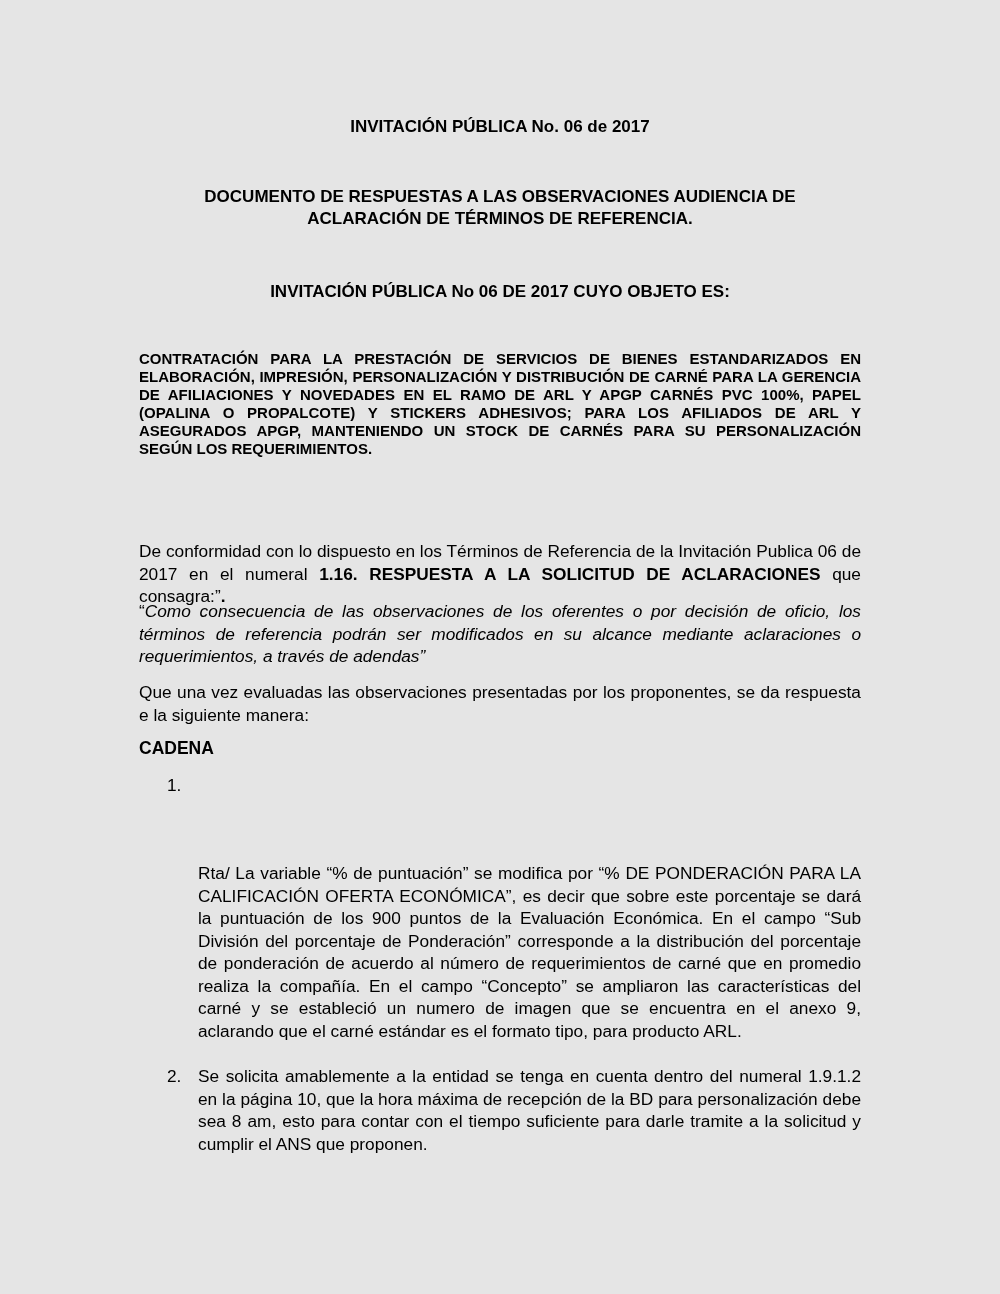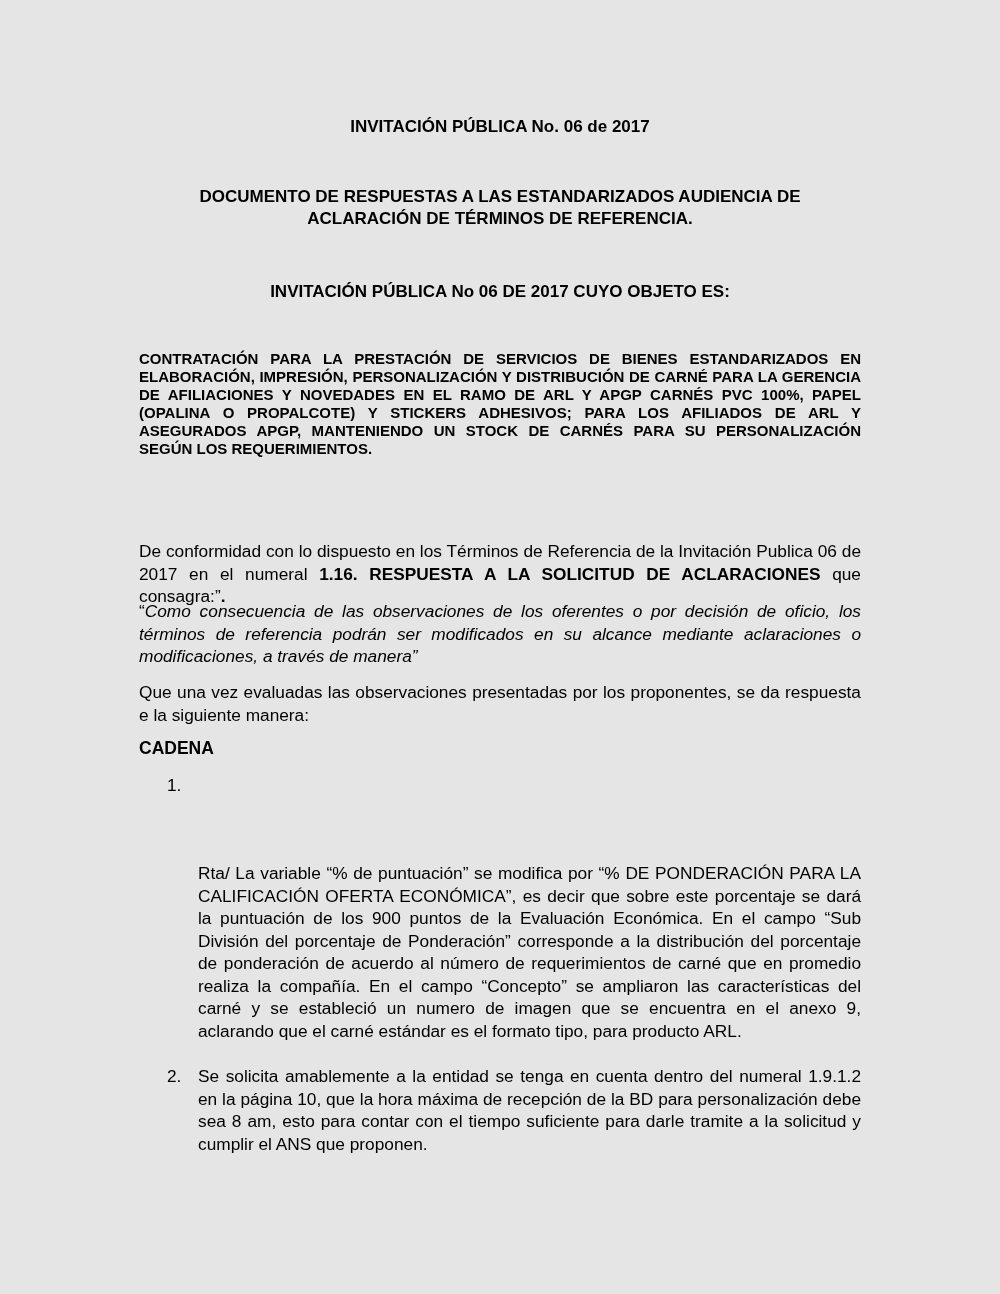--- a/index.html
+++ b/index.html
@@ -75,33 +75,33 @@
       text-align-last: left;
     }
   </style>
 </head>
 <body>
 
 <div class="page">
 
   <p class="abs center-title" style="top:116px;">INVITACIÓN PÚBLICA No. 06 de 2017</p>
 
-  <p class="abs center-title" style="top:186px;">DOCUMENTO DE RESPUESTAS A LAS ESTANDARIZADOS AUDIENCIA DE</p>
+  <p class="abs center-title" style="top:186px;">DOCUMENTO DE RESPUESTAS A LAS OBSERVACIONES AUDIENCIA DE</p>
   <p class="abs center-title" style="top:208px;">ACLARACIÓN DE TÉRMINOS DE REFERENCIA.</p>
 
   <p class="abs center-title" style="top:281px;">INVITACIÓN PÚBLICA No 06 DE 2017 CUYO OBJETO ES:</p>
 
   <p class="abs objeto" style="top:350px;">CONTRATACIÓN PARA LA PRESTACIÓN DE SERVICIOS DE BIENES ESTANDARIZADOS EN ELABORACIÓN, IMPRESIÓN, PERSONALIZACIÓN Y DISTRIBUCIÓN DE CARNÉ PARA LA GERENCIA DE AFILIACIONES Y NOVEDADES EN EL RAMO DE ARL Y APGP CARNÉS PVC 100%, PAPEL (OPALINA O PROPALCOTE) Y STICKERS ADHESIVOS; PARA LOS AFILIADOS DE ARL Y ASEGURADOS APGP, MANTENIENDO UN STOCK DE CARNÉS PARA SU PERSONALIZACIÓN SEGÚN LOS REQUERIMIENTOS.</p>
 
   <p class="abs block justify" style="top:540px;">
     <span> De conformidad con lo dispuesto en los Términos de Referencia de la Invitación Publica 06 de 2017 en el numeral  </span><span class="bold">1.16. RESPUESTA A LA SOLICITUD DE ACLARACIONES</span><span> que consagra:”</span><span class="bold">.</span>
   </p>
 
   <p class="abs block justify" style="top:600px;">
-    <span>“</span><span class="italic">Como consecuencia de las observaciones de los oferentes o por decisión de oficio, los términos de referencia podrán ser modificados en su alcance mediante aclaraciones o modificaciones, a través de manera”</span>
+    <span>“</span><span class="italic">Como consecuencia de las observaciones de los oferentes o por decisión de oficio, los términos de referencia podrán ser modificados en su alcance mediante aclaraciones o requerimientos, a través de adendas”</span>
   </p>
 
   <p class="abs block justify" style="top:681px;">Que una vez evaluadas las observaciones presentadas por los proponentes, se da respuesta e la siguiente manera:</p>
 
   <p class="abs heading-cadena" style="top:737px;">CADENA</p>
 
   <p class="abs list-num" style="top:774px;">1.</p>
   <p class="abs list-body justify" style="top:862px;">Rta/ La variable “% de puntuación” se modifica por “% DE PONDERACIÓN PARA LA CALIFICACIÓN OFERTA ECONÓMICA”, es decir que sobre este porcentaje se dará la puntuación de los 900 puntos de la Evaluación Económica.  En el campo “Sub División del porcentaje de Ponderación” corresponde a la distribución del porcentaje de ponderación de acuerdo al número de requerimientos de carné que en promedio realiza la compañía.  En el campo “Concepto” se ampliaron las características del carné y se estableció un numero de imagen que se encuentra en el anexo 9, aclarando que el carné estándar es el formato tipo, para producto ARL.</p>
 
   <p class="abs list-num" style="top:1065px;">2.</p>

